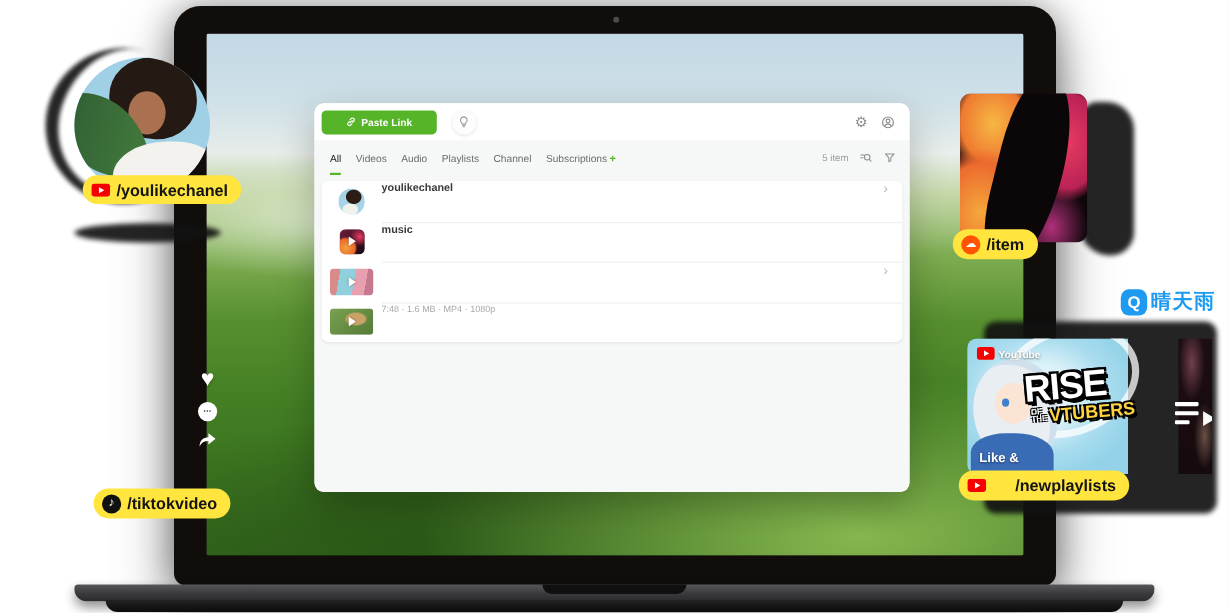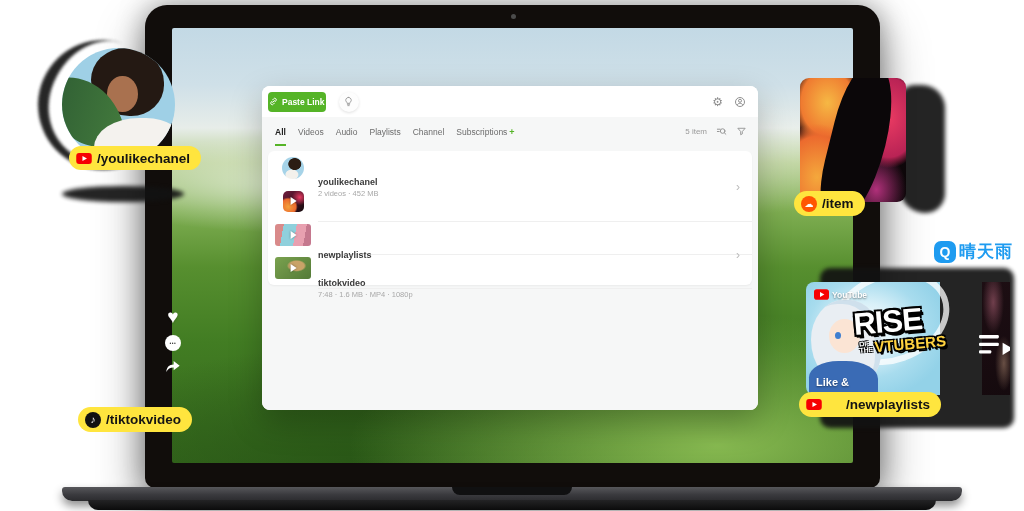--- a/index.html
+++ b/index.html
@@ -28,43 +28,43 @@
             background:#101011; border-radius:0 0 10px 10px; }
   .base-bottom { position:absolute; left:88px; top:500px; width:848px; height:10px; z-index:2;
             background:linear-gradient(#232325,#0b0b0c); border-radius:0 0 16px 16px; }
 
   
   .app-window { position:absolute; left:262px; top:86px; width:496px; height:324px; z-index:3;
             background:#fff; border-radius:8px; display:flex; flex-direction:column;
             box-shadow:0 12px 32px rgba(0,0,0,.25); overflow:hidden; }
   .win-top { height:31px; flex:0 0 31px; display:flex; align-items:center; padding:0 12px 0 6px;
             background:#fff; }
-  .paste-btn { display:flex; align-items:center; gap:4px; height:20px; padding:0 1px;
+  .paste-btn { display:flex; align-items:center; gap:4px; height:20px; padding:0 20px;
             background:var(--accent-green,#55b427); color:#fff; border:none; border-radius:4px;
             font-size:8.5px; font-weight:bold; cursor:pointer; }
   .paste-btn svg { width:9px; height:9px; }
   .bulb-wrap { margin-left:13px; width:20px; height:20px; border-radius:10px; background:#fdfdfd;
             box-shadow:0 1px 3px rgba(0,0,0,.12); display:flex; align-items:center; justify-content:center; }
   .bulb-wrap svg { width:11px; height:11px; }
   .win-top .spacer { flex:1; }
   .gear { font-size:12px; color:#8d8d8d; line-height:1; cursor:pointer; }
   .account svg { width:12px; height:12px; display:block; cursor:pointer; }
   .win-tabs { height:29px; flex:0 0 29px; display:flex; align-items:stretch; gap:12px;
             padding:0 11px 0 13px; background:#f6f7f7; font-size:8.5px; color:#6c6c6c; }
   .tab { display:flex; align-items:center; padding-top:2px; border-bottom:2px solid transparent; cursor:pointer; }
-  .tab.active { color:#222; font-weight:bold; border-bottom-color:var(--accent-green,#55b427); }
+  .tab.active { color:#222; font-weight:normal; border-bottom-color:var(--accent-green,#55b427); }
   .tab .plus { color:var(--accent-green,#55b427); font-weight:bold; margin-left:2px; font-size:9px; }
   .tabs-right { margin-left:auto; display:flex; align-items:center; gap:9px; }
   .item-count { font-size:8px; color:#9a9a9a; }
   .tabs-right svg { width:11px; height:11px; display:block; cursor:pointer; }
   .win-body { flex:1; background:#f6f7f7; padding:5px 6px; position:relative; }
   .card { background:#fff; border-radius:6px; box-shadow:0 1px 2px rgba(0,0,0,.05); }
   .row { height:33.5px; display:flex; align-items:stretch; cursor:pointer; }
   .thumb-col { width:50px; flex:0 0 50px; display:flex; align-items:center; justify-content:center; }
-  .row-main { flex:1; display:flex; align-items:center; padding-right:12px;margin-top:36px; }
+  .row-main { flex:1; display:flex; align-items:flex-start; padding-right:12px; }
   .row + .row .row-main { border-top:1px solid #efefef; }
   .row-txt { flex:1; display:flex; flex-direction:column; gap:2px; }
   .row-title { font-size:9px; color:#3a3a3a; font-weight:bold; }
   .row-meta { font-size:7.5px; color:#a8a8a8; }
   .chev { font-size:12px; color:#bbb; line-height:1; }
   .thumb { position:relative; }
   .thumb.play::after { content:""; position:absolute; left:50%; top:50%; transform:translate(-40%,-50%);
             border-left:6px solid #fff; border-top:4px solid transparent; border-bottom:4px solid transparent;
             filter:drop-shadow(0 0 1px rgba(0,0,0,.4)); }
   .t-avatar { width:22px; height:22px; border-radius:50%;
@@ -251,55 +251,53 @@
     <div class="win-body">
       <div class="card">
 
         <div class="row">
           <div class="thumb-col">
               <div class="thumb t-avatar"></div>
             </div>
           <div class="row-main">
             <div class="row-txt">
               <div class="row-title">youlikechanel</div>
-              <div class="row-meta">2 videos · 452 MB</div>
             </div>
             <span class="chev">›</span>
           </div>
         </div>
 
         <div class="row">
           <div class="thumb-col">
               <div class="thumb t-music play"></div>
             </div>
           <div class="row-main">
             <div class="row-txt">
+              <div class="row-title">music</div>
             </div>
           </div>
         </div>
 
         <div class="row">
           <div class="thumb-col">
               <div class="thumb t-playlist play"></div>
             </div>
           <div class="row-main">
             <div class="row-txt">
-              <div class="row-title">newplaylists</div>
             </div>
             <span class="chev">›</span>
           </div>
         </div>
 
         <div class="row">
           <div class="thumb-col">
               <div class="thumb t-video play"></div>
             </div>
           <div class="row-main">
             <div class="row-txt">
-              <div class="row-title">tiktokvideo</div>
               <div class="row-meta">7:48 · 1.6 MB · MP4 · 1080p</div>
             </div>
           </div>
         </div>
 
       </div>
 
     </div>
   </div>
 

